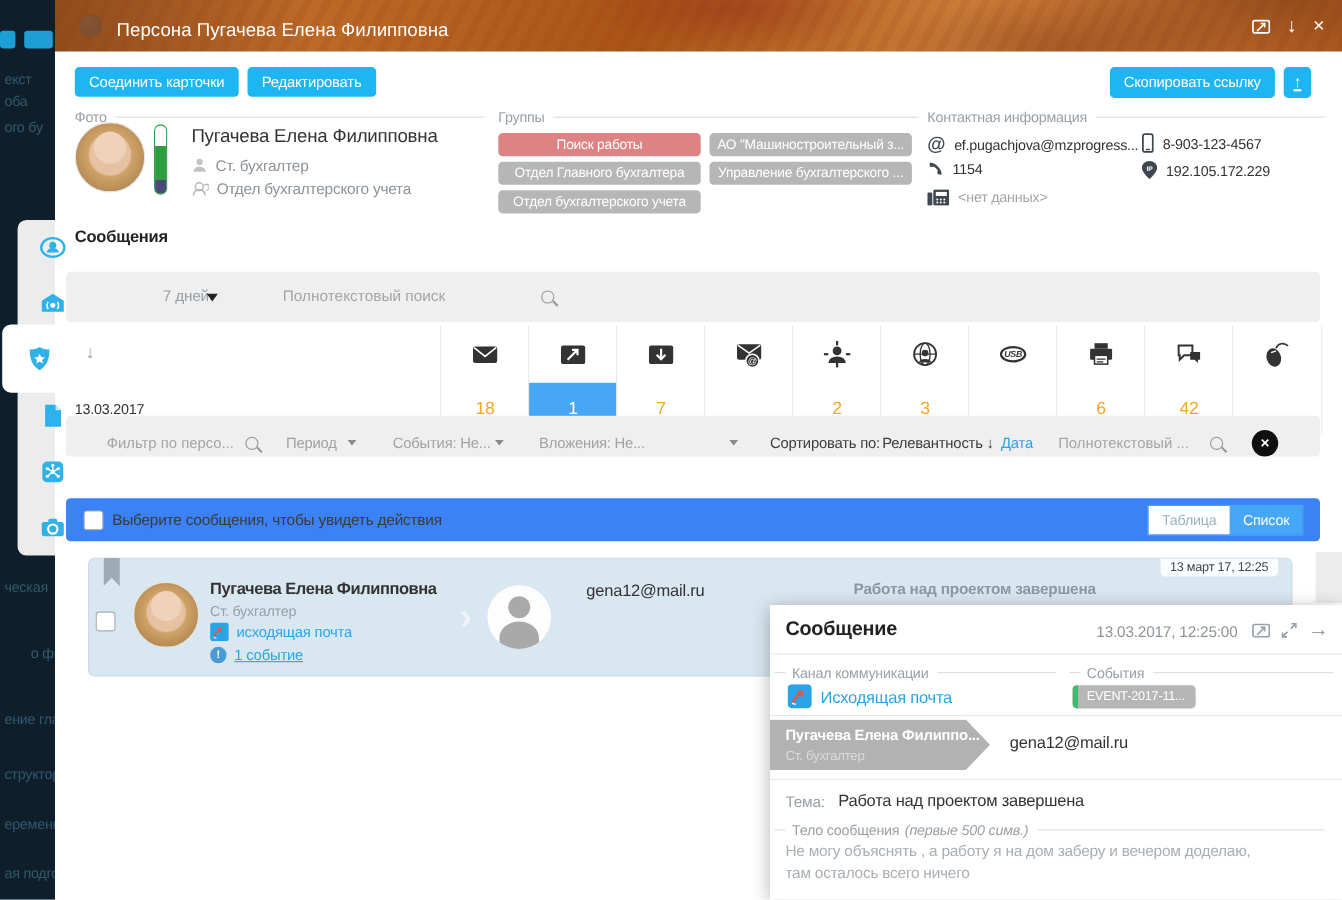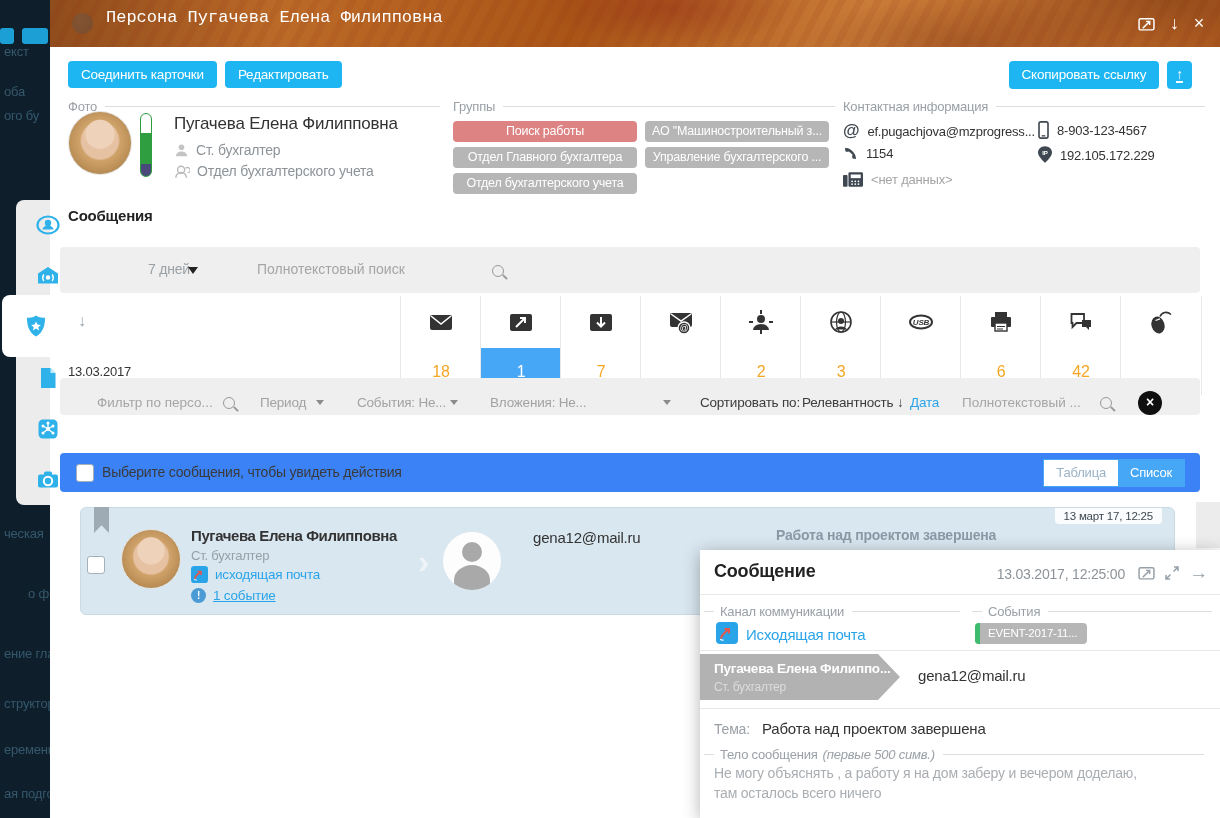--- a/index.html
+++ b/index.html
@@ -17,21 +17,21 @@
   .modal{position:absolute;left:50px;top:0;width:1170px;height:818px;z-index:1;}
   .mhead{position:absolute;left:0;top:0;right:0;height:47px;overflow:hidden;
     background:
       radial-gradient(ellipse 200px 60px at 620px 8px, rgba(135,30,18,.38), transparent 65%),
       radial-gradient(ellipse 260px 70px at 920px 42px, rgba(110,38,12,.33), transparent 65%),
       radial-gradient(ellipse 320px 90px at 1120px 0px, rgba(80,28,10,.28), transparent 70%),
       repeating-linear-gradient(-62deg, rgba(140,40,18,.10) 0 7px, rgba(0,0,0,0) 7px 16px),
       linear-gradient(95deg,#8f4c1c,#bc6a28 20%,#aa5517 45%,#c97c38 70%,#b05d20 100%);}
   .mhead .dot{position:absolute;left:22px;top:13px;width:21px;height:21px;border-radius:50%;
       background:radial-gradient(circle at 35% 30%, #97664040, transparent 60%), #7d4f2e;}
-  .mtitle{position:absolute;left:56px;top:8px;color:#fff;font-size:17px;letter-spacing:0;font-family:Liberation Mono, monospace;}
+  .mtitle{position:absolute;left:56px;top:18px;color:#fff;font-size:17px;letter-spacing:0;}
   .whicons{position:absolute;right:16px;top:13px;display:flex;gap:15px;align-items:center;color:#fff;}
   .whicons .g{font-size:18px;line-height:20px;cursor:default;}
   .mbody{position:absolute;left:0;top:47px;right:0;bottom:0;background:#fff;}
 
   
   .btn{display:inline-block;background:#1eb6f2;color:#fff;font-size:13.5px;border-radius:4px;
        padding:6px 13px;line-height:15px;white-space:nowrap;}
   .btnrowL{position:absolute;left:18px;top:14px;display:flex;gap:8px;}
   .btnrowR{position:absolute;right:28px;top:14px;display:flex;gap:8px;}
   .btn.square{padding:6px 9px;font-weight:bold;}
@@ -154,21 +154,21 @@
   .tab.selbg svg{left:22px;top:19px;}
 </style>
 </head>
 <body>
 
 <div class="stage">
 
   <div class="underlay"></div>
   <div class="stub" style="left:0;top:28px;width:14px;"></div>
   <div class="stub" style="left:22px;top:28px;width:26px;"></div>
-  <span class="frag" style="top:44px;">екст</span>
+  <span class="frag" style="top:64px;">екст</span>
   <span class="frag" style="top:84px;">оба</span>
   <span class="frag" style="top:108px;">ого бу</span>
   <span class="frag" style="top:526px;">ческая</span>
   <span class="frag" style="top:586px;margin-left:24px;">о фина</span>
   <span class="frag" style="top:646px;">ение гла</span>
   <span class="frag" style="top:696px;">структор</span>
   <span class="frag" style="top:742px;">еременн</span>
   <span class="frag" style="top:786px;">ая подго</span>
 
   <div class="modal">

